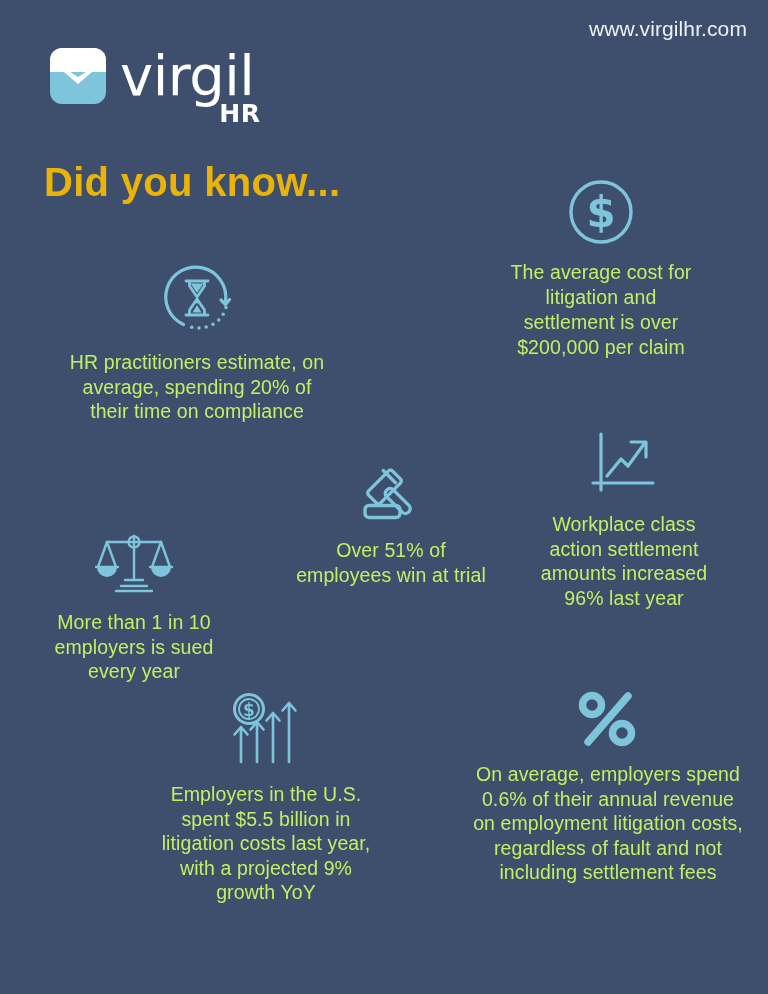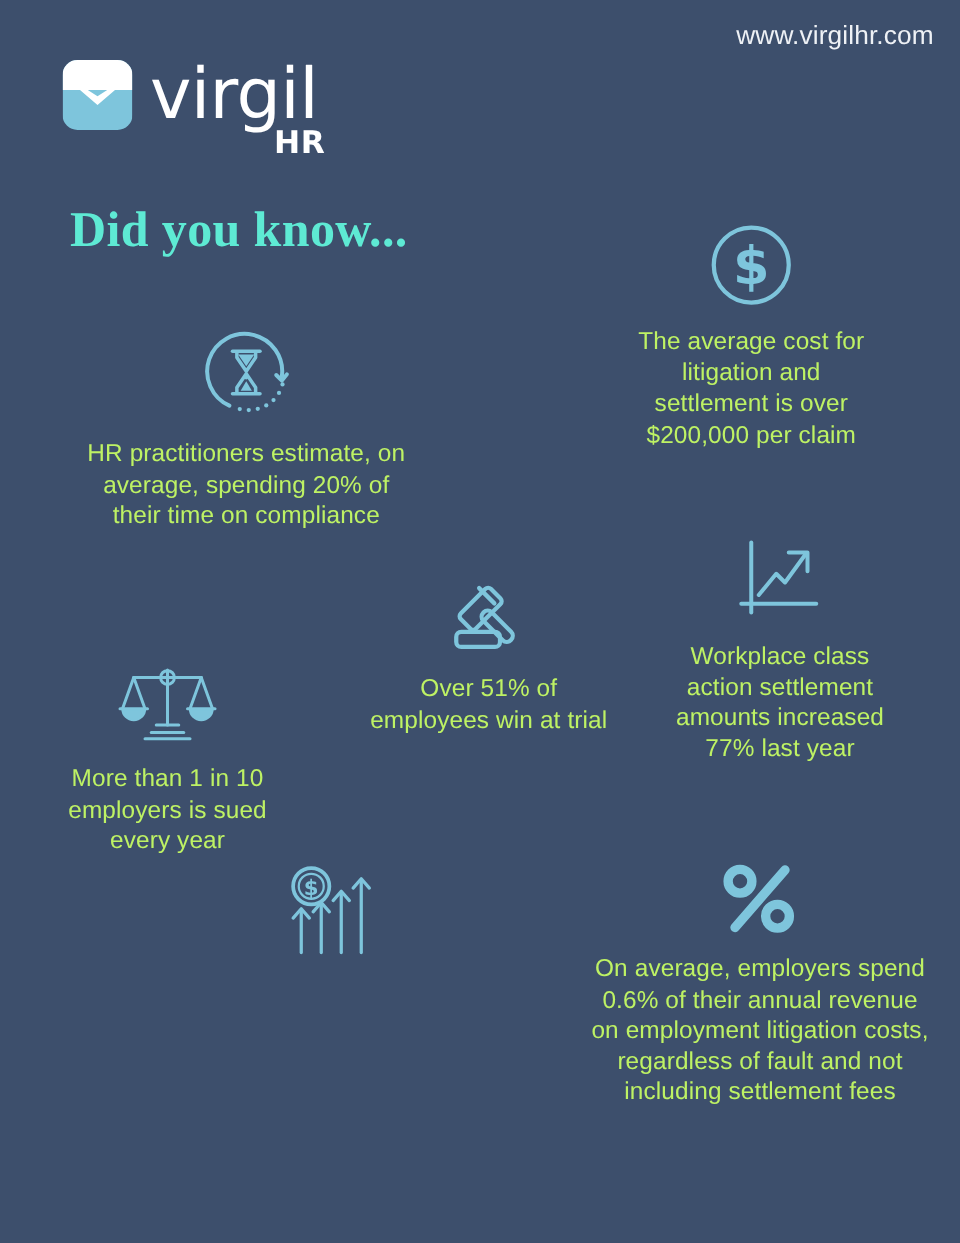--- a/index.html
+++ b/index.html
@@ -65,25 +65,24 @@
     letter-spacing: 0.5px;
     font-family: "DejaVu Sans", sans-serif;
   }
 
   
   .headline {
     position: absolute;
     left: 44px;
     top: 160px;
     font-size: 40px;
-    color: #5eead4;
+    color: #eab308;
     font-weight: 700;
     letter-spacing: 0.3px;
-    font-family: Liberation Serif, serif;
-    margin-left: 12px;
+    font-family: Liberation Sans, sans-serif;
   }
 
   
   .fact {
     position: absolute;
     display: flex;
     flex-direction: column;
     align-items: center;
     text-align: center;
   }
@@ -201,21 +200,21 @@
     <span class="icon">
       <svg width="74" height="70" viewBox="0 0 74 70" aria-hidden="true">
         <g stroke="#7ec5dc" stroke-width="3.2" fill="none" stroke-linecap="round" stroke-linejoin="round">
           <line x1="14" y1="6" x2="14" y2="62"></line>
           <line x1="6" y1="55" x2="66" y2="55"></line>
           <polyline points="20,48 34,31 41,38 57,16"></polyline>
           <polyline points="44,14 59,14 59,29"></polyline>
         </g>
       </svg>
     </span>
-    <span class="fact-text">Workplace class action settlement amounts increased 77% last year</span>
+    <span class="fact-text">Workplace class action settlement amounts increased 96% last year</span>
   </div>
 
   <div class="fact" id="fact-sued">
     <span class="icon">
       <svg width="80" height="66" viewBox="0 0 80 66" aria-hidden="true">
         <g stroke="#7ec5dc" stroke-width="2.4" fill="none" stroke-linecap="round" stroke-linejoin="round">
 
           <line x1="13" y1="12" x2="67" y2="12"></line>
 
           <line x1="40" y1="6" x2="40" y2="50"></line>
@@ -258,20 +257,21 @@
 
           <line x1="62" y1="70" x2="62" y2="12"></line>
           <polyline points="55.5,18.5 62,11 68.5,18.5"></polyline>
         </g>
 
         <circle cx="22" cy="17" r="14.5" fill="#3d4f6c" stroke="#7ec5dc" stroke-width="3"></circle>
         <circle cx="22" cy="17" r="10" fill="none" stroke="#7ec5dc" stroke-width="1.8"></circle>
         <text x="22" y="24" text-anchor="middle" font-family="DejaVu Sans, sans-serif" font-size="17" font-weight="700" fill="#7ec5dc">$</text>
       </svg>
     </span>
+    <span class="fact-text">Employers in the U.S. spent $5.5 billion in litigation costs last year, with a projected 9% growth YoY</span>
   </div>
 
   <div class="fact" id="fact-revenue">
     <span class="icon">
       <svg width="64" height="58" viewBox="0 0 64 58" aria-hidden="true">
         <g fill="none" stroke="#7ec5dc" stroke-width="7.5" stroke-linecap="round">
           <circle cx="16" cy="15" r="9.5"></circle>
           <circle cx="46" cy="43" r="9.5"></circle>
           <line x1="52" y1="6" x2="12" y2="52"></line>
         </g>

